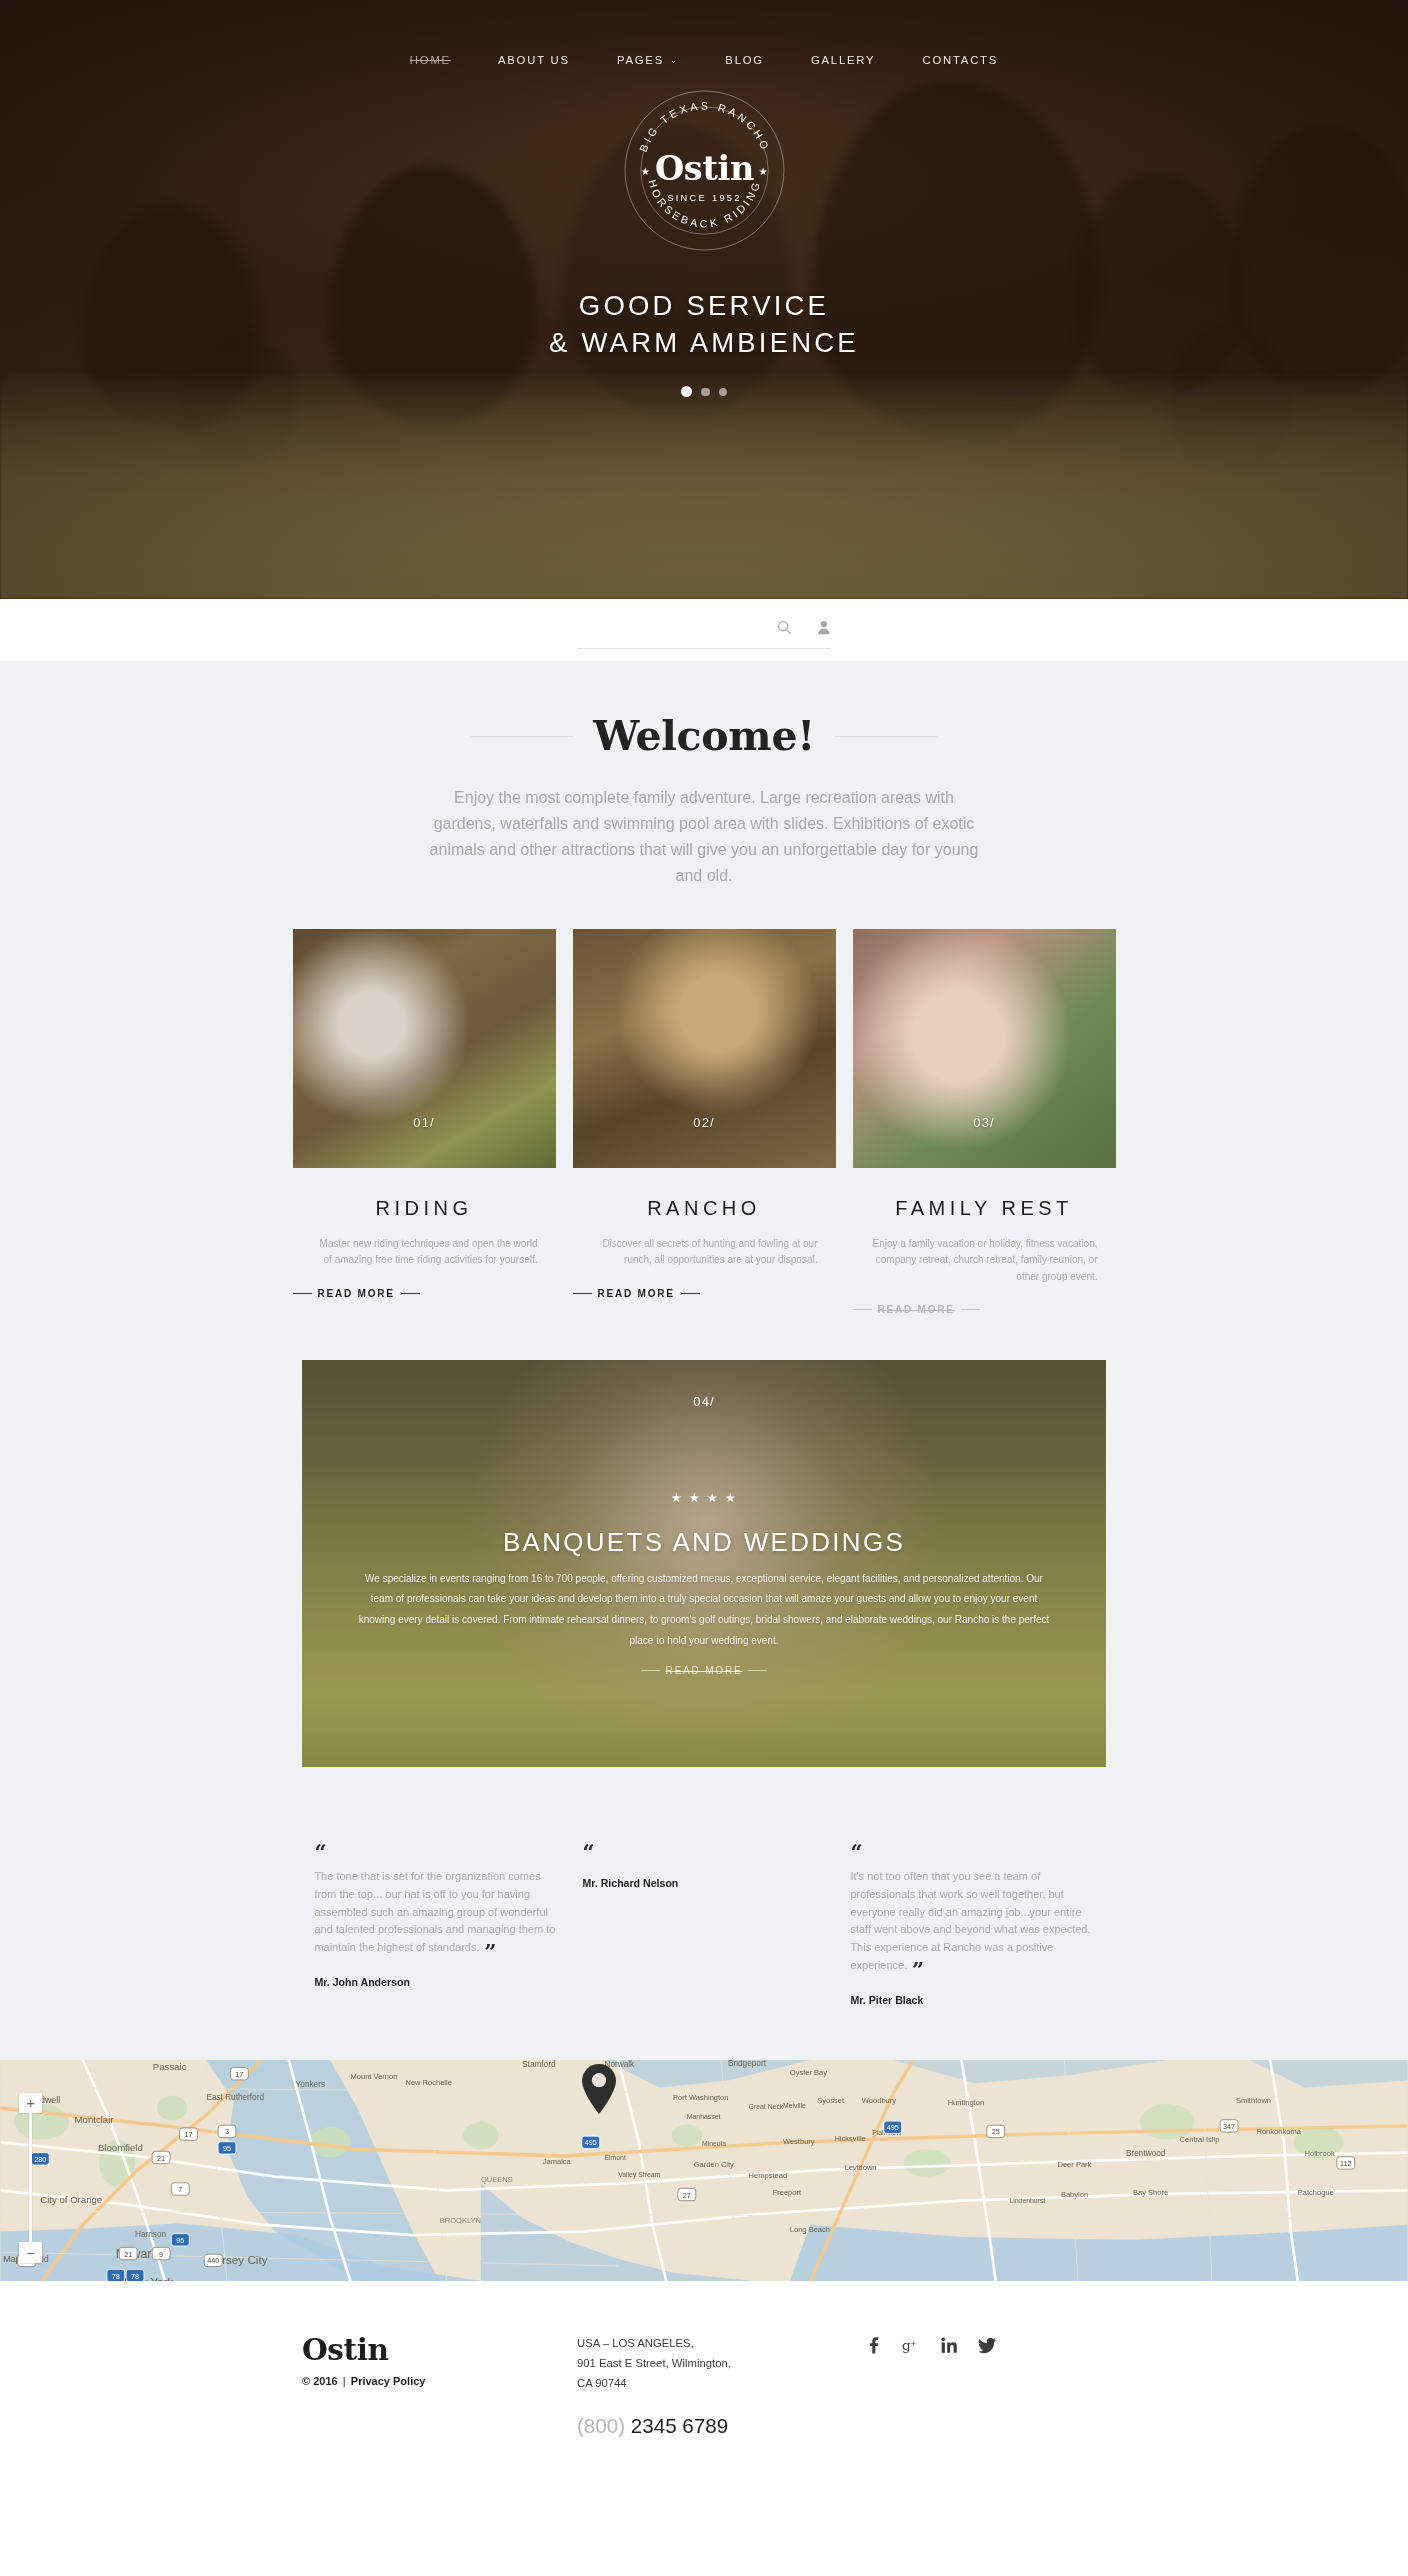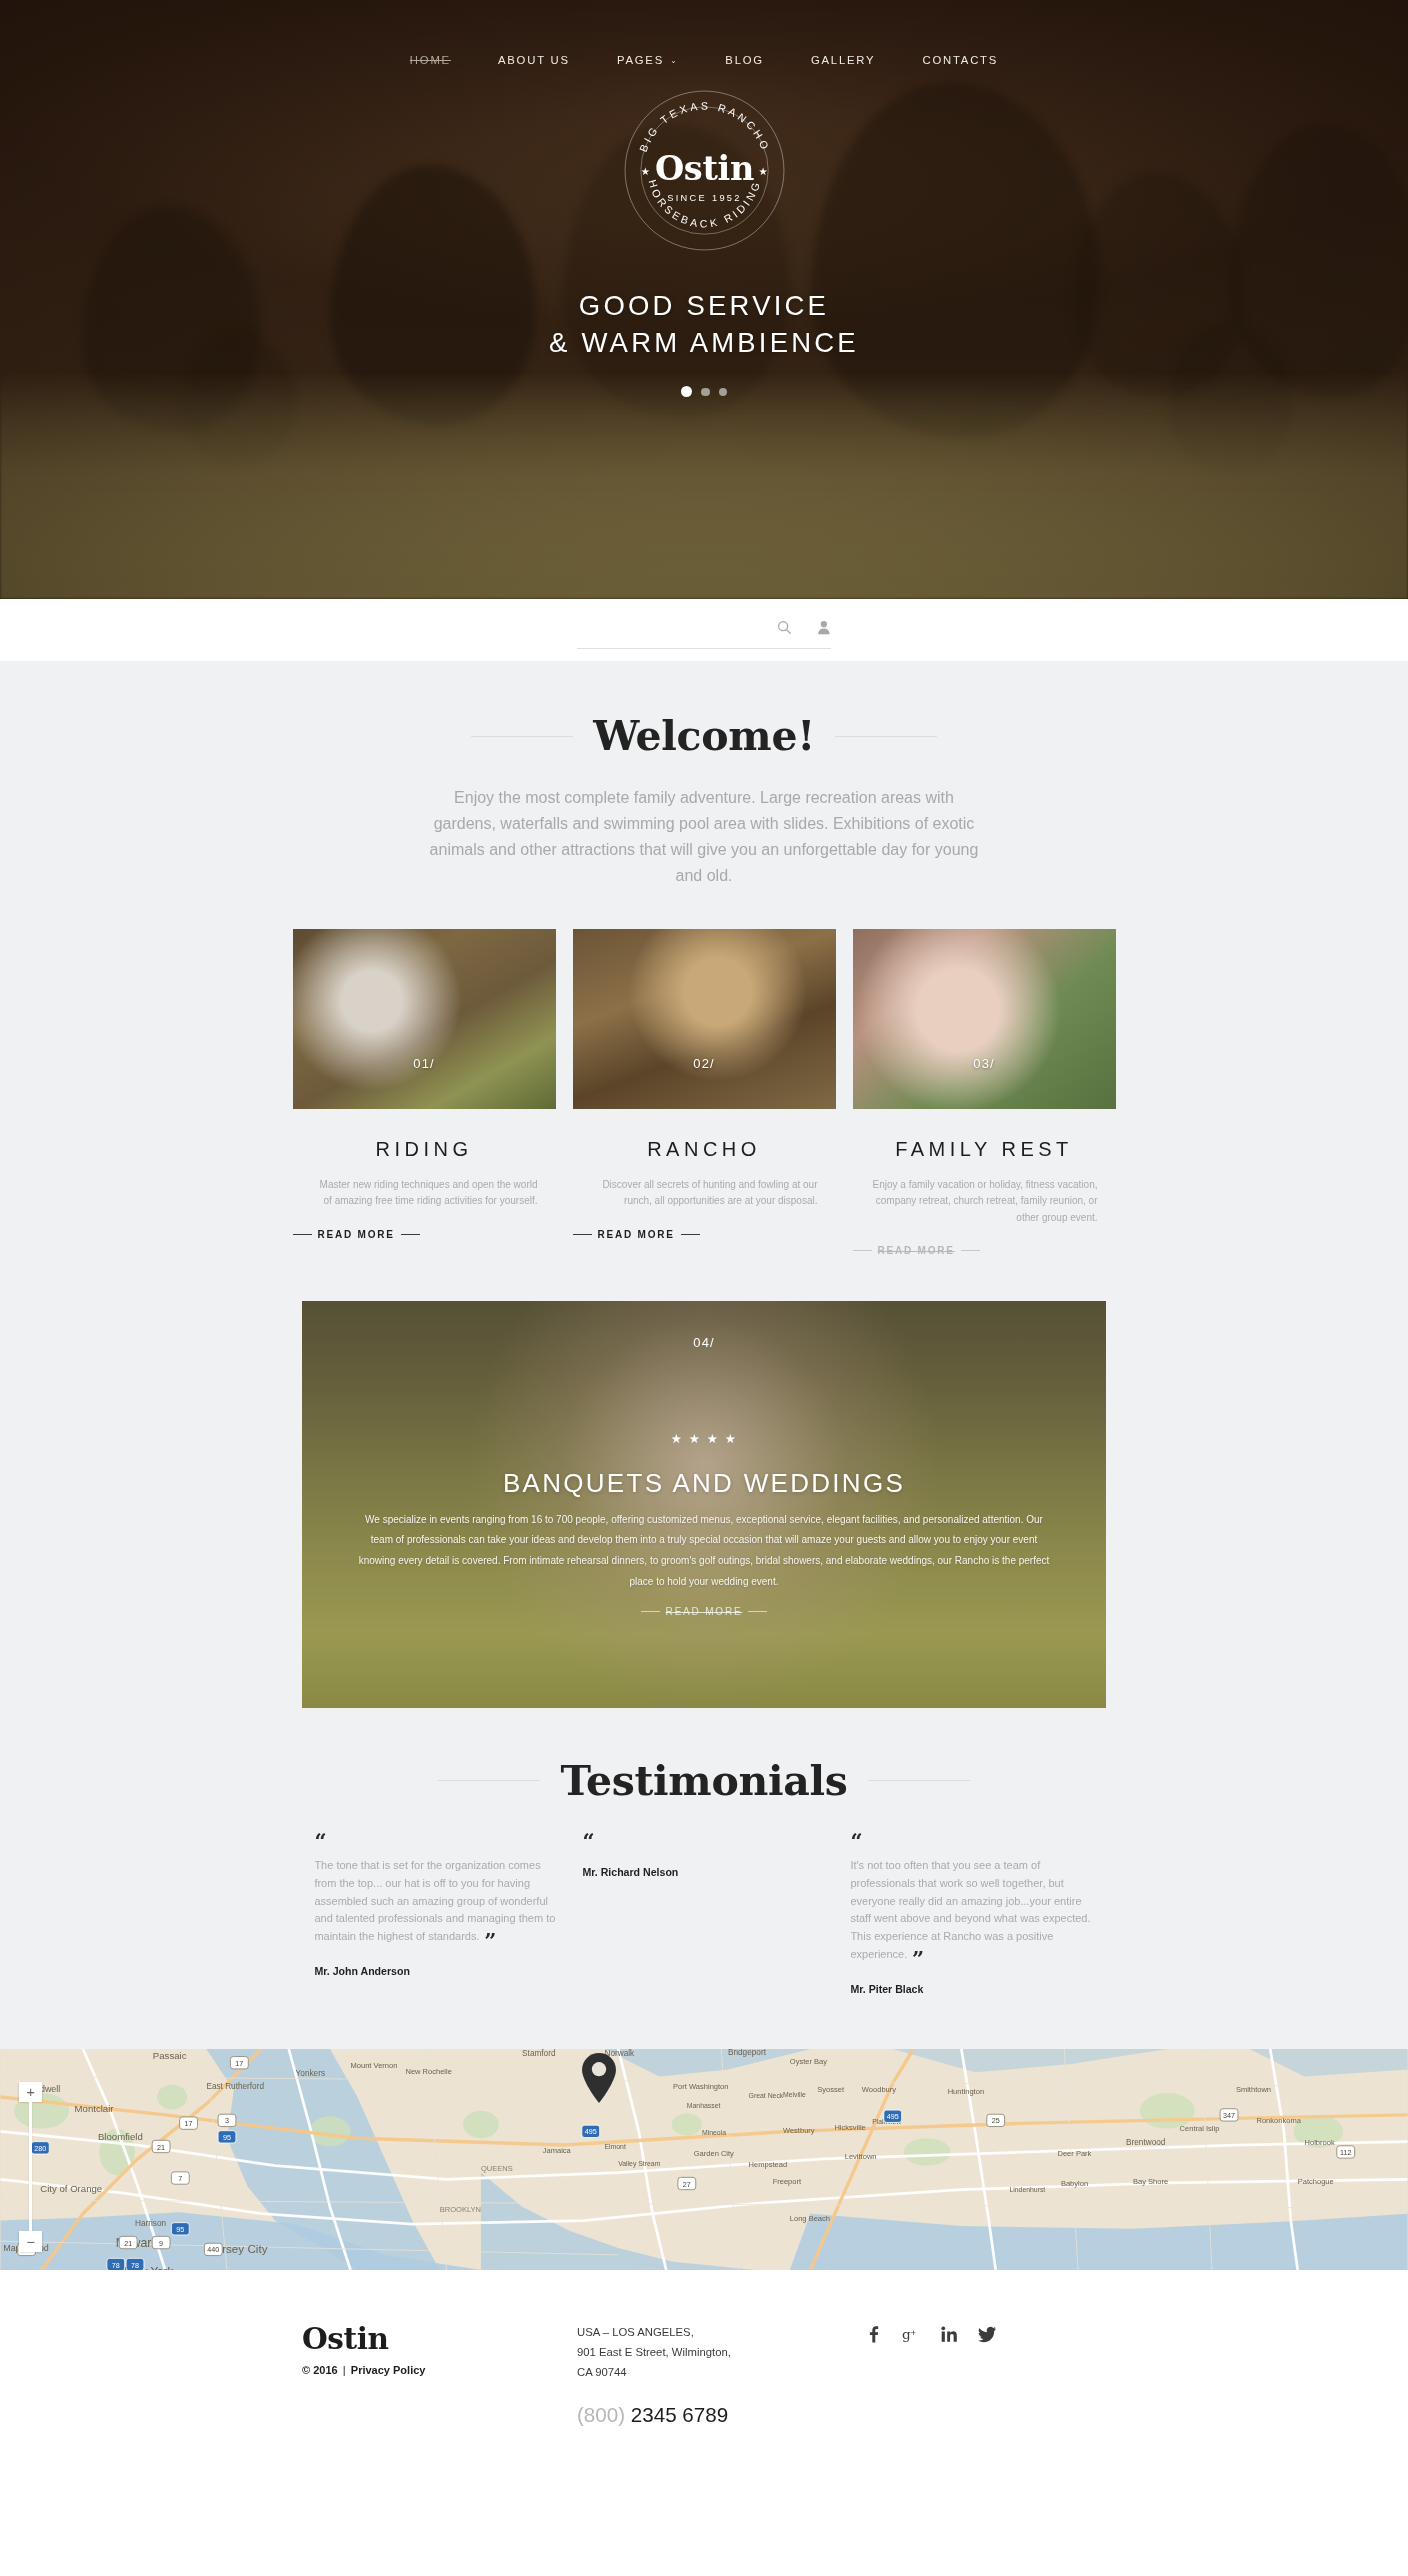--- a/index.html
+++ b/index.html
@@ -141,21 +141,21 @@
     font-weight: 400;
   }
 
   
   .cards {
     display: flex; justify-content: center; gap: 17px;
     margin-top: 40px;
   }
   .card { width: 263px; }
   .card-img {
-    position: relative; height: 180px; overflow: hidden;
+    position: relative; height: 239px; overflow: hidden;
   }
   .card-num {
     position: absolute; left: 50%; transform: translateX(-50%);
     bottom: 38px;
     color: #fff; font-size: 13px; letter-spacing: 1.1px;
     text-shadow: 0 0.7px 2.7px rgba(0,0,0,.4);
     z-index: 3;
   }
   .ci-a { background:
       radial-gradient(circle at 30% 40%, #d9d2c8 0 14%, rgba(217,210,200,0) 42%),
@@ -424,25 +424,20 @@
         <div class="readmore">
           <span class="rm-line"></span>
           <span class="rm-text">READ MORE</span>
           <span class="rm-line"></span>
         </div>
       </div>
     </div>
   </section>
 
   <section class="testi-sec">
-    <div class="hdr-row">
-      <span class="hdr-line"></span>
-      <h2 class="hdr-title">Testimonials</h2>
-      <span class="hdr-line"></span>
-    </div>
     <div class="testi-grid">
 
       <div class="testi">
         <span class="q-open">“</span>
         <p><span class="testi-text">The tone that is set for the organization comes from the top... our hat is off to you for having assembled such an amazing group of wonderful and talented professionals and managing them to maintain the highest of standards.</span><span class="q-close">”</span></p>
         <div class="testi-author">Mr. John Anderson</div>
       </div>
 
       <div class="testi">
         <span class="q-open">“</span>

